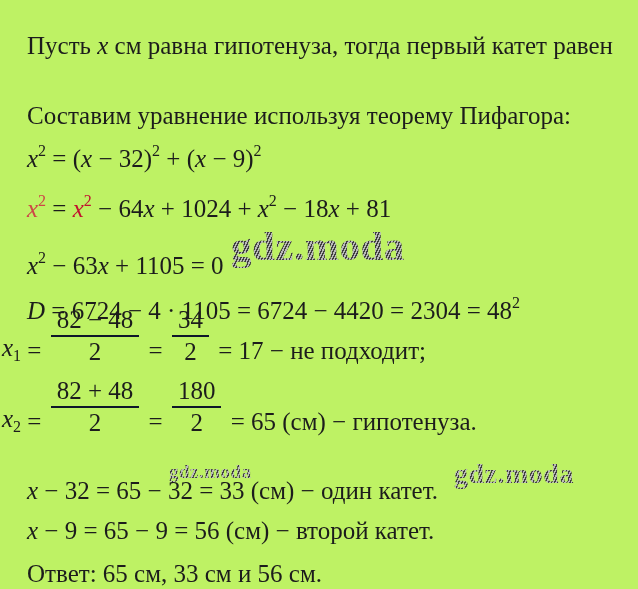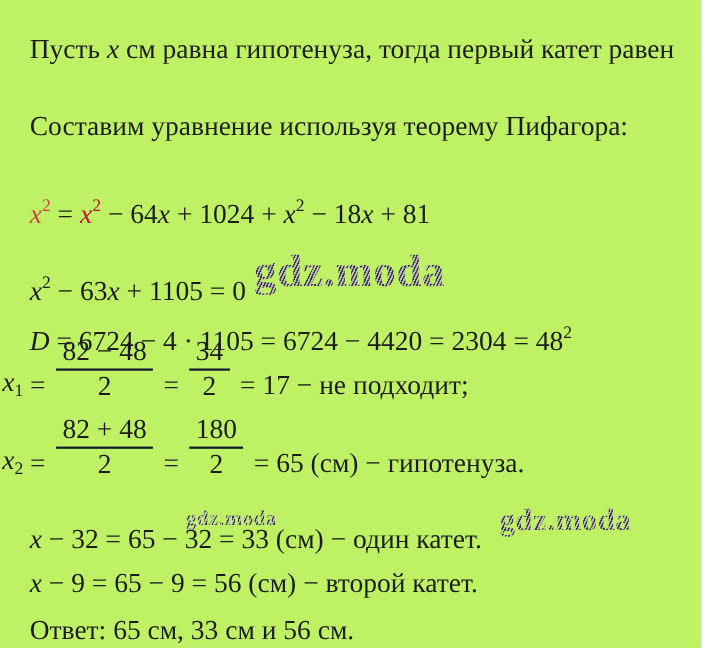--- a/index.html
+++ b/index.html
@@ -56,22 +56,25 @@
 
   <div class="ln" style="top:1px">
     <span class="t">Пусть </span><span class="t it">x</span><span class="t"> см равна гипотенуза, тогда первый катет равен</span>
   </div>
 
 
   <div class="ln" style="top:71px">
     <span class="t">Составим уравнение используя теорему Пифагора:</span>
   </div>
 
+  <div class="ln" style="top:114px">
+    <span class="t it">x</span><span class="sup">2</span><span class="t"> = (</span><span class="t it">x</span><span class="t"> − 32)</span><span class="sup">2</span><span class="t"> + (</span><span class="t it">x</span><span class="t"> − 9)</span><span class="sup">2</span>
+  </div>
 
-  <div class="ln" style="top:151px">
+  <div class="ln" style="top:164px">
     <span class="t it r1">x</span><span class="sup r1">2</span><span class="t"> = </span><span class="t it r2">x</span><span class="sup r2">2</span><span class="t"> − 64</span><span class="t it">x</span><span class="t"> + 1024 + </span><span class="t it">x</span><span class="sup">2</span><span class="t"> − 18</span><span class="t it">x</span><span class="t"> + 81</span>
   </div>
 
   <div class="ln" style="top:221px">
     <span class="t it">x</span><span class="sup">2</span><span class="t"> − 63</span><span class="t it">x</span><span class="t"> + 1105 = 0</span>
   </div>
 
   <div class="ln" style="top:266px">
     <span class="t it">D</span><span class="t"> = 6724 − 4 · 1105 = 6724 − 4420 = 2304 = 48</span><span class="sup">2</span>
   </div>

